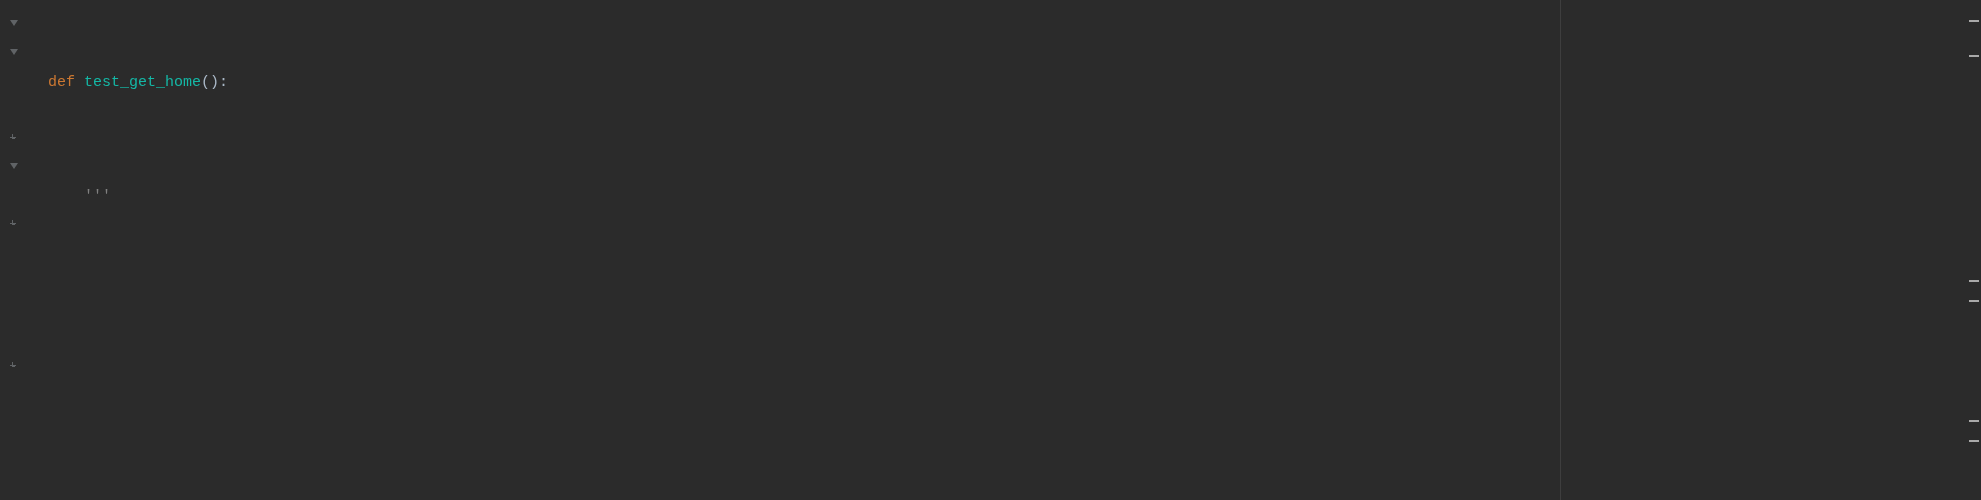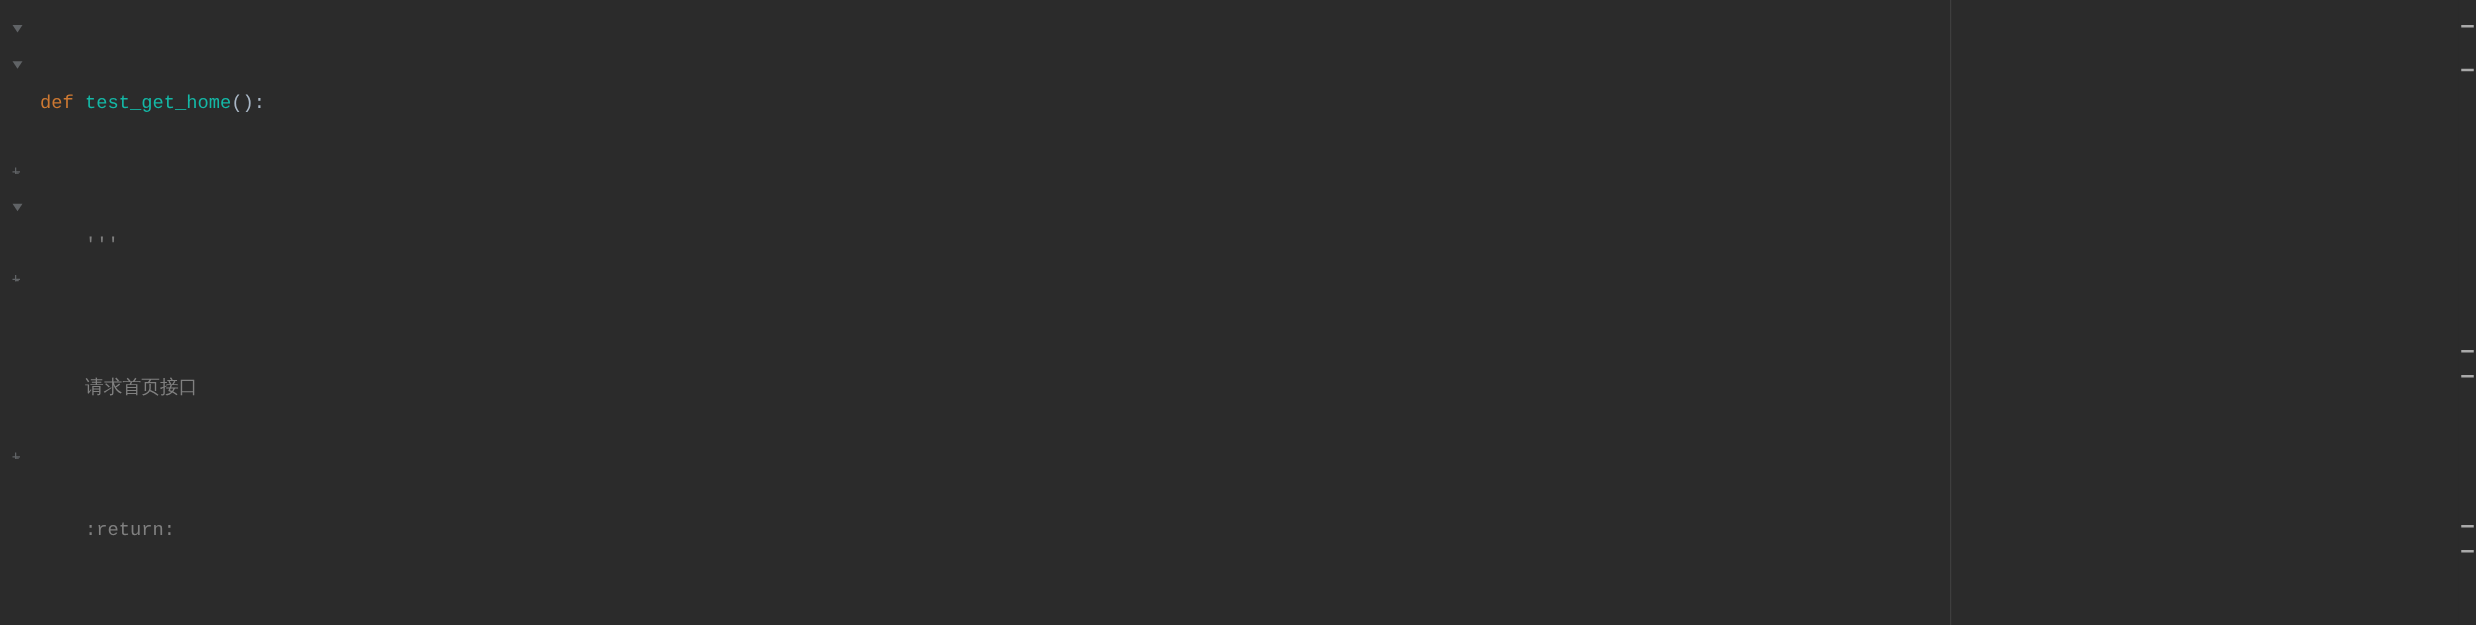--- a/index.html
+++ b/index.html
@@ -10,20 +10,21 @@
     line-height: 1.9;
     color: #a9b7c6;
     width: 1981px;
     height: 500px;
     overflow: hidden;
     position: relative;
   }
   .editor {
     display: flex;
     height: 100%;
+    gap: 16px;
   }
   .gutter {
     width: 28px;
     flex-shrink: 0;
     background: #2b2b2b;
     padding-top: 12px;
   }
   .gutter-mark {
     height: 28.5px;
     display: flex;
@@ -148,23 +149,21 @@
     <div class="gutter-mark">
         <span class="fold-close"></span>
       </div>
   </div>
 
   <div class="code">
     <div class="line"><span class="kw">def</span><span class="default"> </span><span class="fn">test_get_home</span><span class="punct">()</span><span class="punct">:</span></div>
 
     <div class="line"><span class="default">    </span><span class="docstr">'''</span></div>
 
-    <div class="line"><span class="default">    </span><span class="docstr">请求首页接口</span></div>
 
-    <div class="line"><span class="default">    </span><span class="docstr">:return:</span></div>
 
     
 
     
 
     
 
     
 
     

